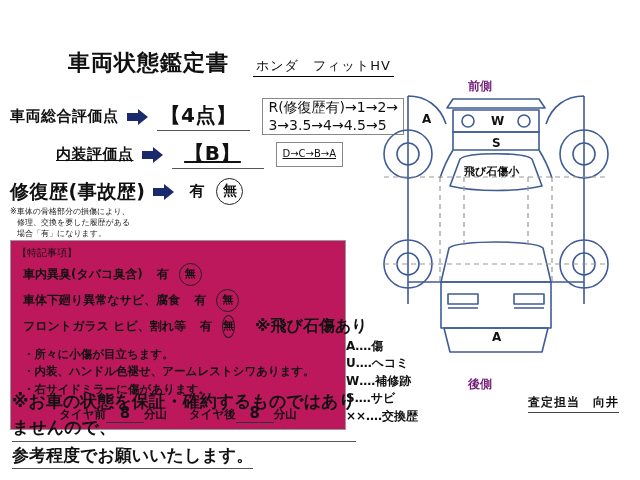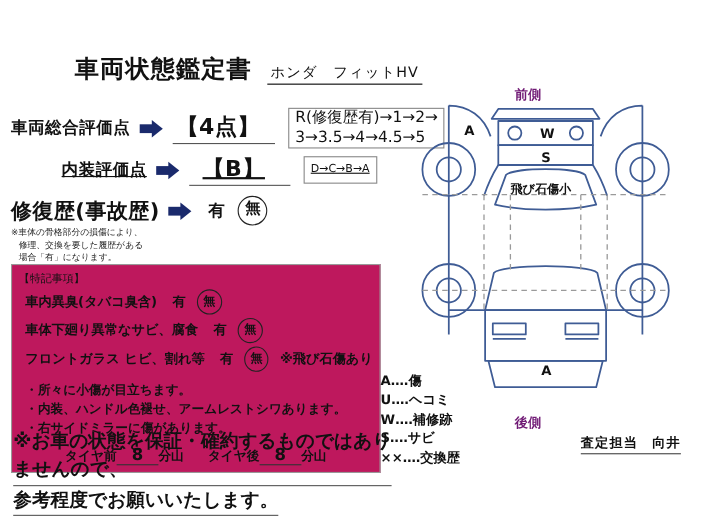--- a/index.html
+++ b/index.html
@@ -27,21 +27,21 @@
     position: absolute;
     left: 8px; top: 40px;
     width: 348px; height: 400px;
   }
 
   .title-row {
     position: absolute;
     left: 60px; top: 8px;
     display: flex;
     align-items: baseline;
-    gap: 14px;
+    gap: 24px;
   }
   .doc-title {
     font-size: 22px;
     font-weight: bold;
     letter-spacing: 1px;
     white-space: nowrap;
   }
   .model-name {
     font-size: 13px;
     border-bottom: 1px solid #000000;
@@ -165,21 +165,21 @@
   .note-line .no {
     display: inline-block;
     border: 1.3px solid #222;
     border-radius: 50%;
     width: 21px; height: 21px;
     line-height: 19px;
     text-align: center;
     margin-left: 10px;
     font-size: 11px;
   }
-  .note-line .tail { margin-left: 10px; font-size: 12px; }
+  .note-line .tail { margin-left: 20px; font-size: 16px; }
 
   .bullets {
     margin: 8px 0 0 6px;
     font-size: 11.5px;
     font-weight: bold;
     line-height: 1.5;
   }
   .tire-row {
     margin: 6px 0 0 0;
     text-align: center;

